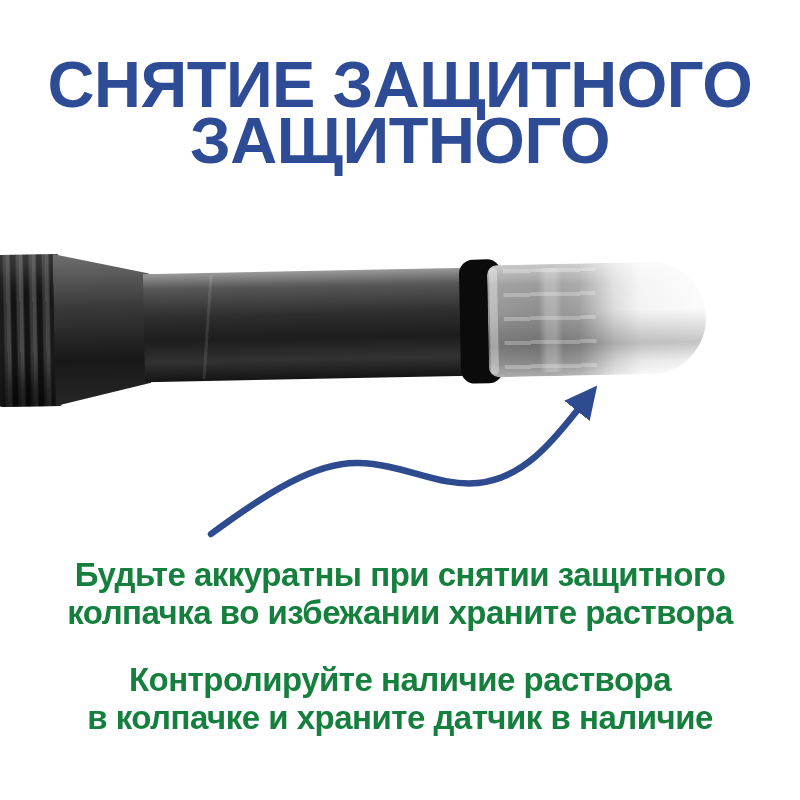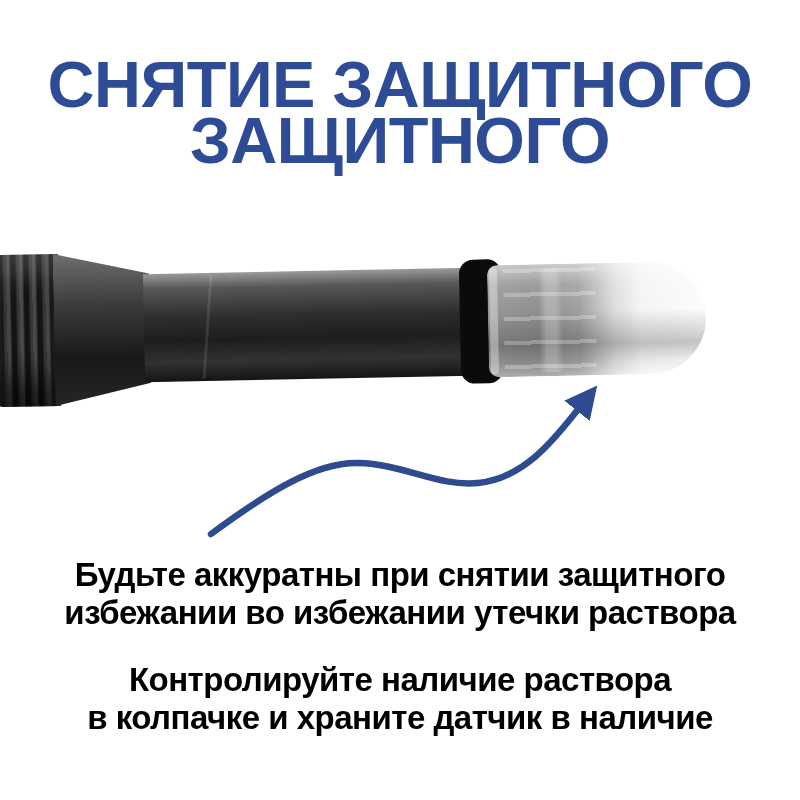--- a/index.html
+++ b/index.html
@@ -60,21 +60,21 @@
   }
   .cap-rim{
     position:absolute;left:2px;top:3px;width:8px;height:106px;
     border-radius:8px;background:rgba(255,255,255,.35);
   }
   
   .arrow{position:absolute;left:0;top:0;pointer-events:none;}
   
   .note{
     position:absolute;left:0;width:100%;text-align:center;
-    color:#000000;font-weight:bold;font-size:33px;line-height:38px;
+    color:#15803d;font-weight:bold;font-size:33px;line-height:38px;
     letter-spacing:-0.5px;
   }
   .note1{top:556px;}
   .note2{top:653px;margin-top:8px;}
 </style>
 </head>
 <body>
 
 <div class="canvas">
 
@@ -100,21 +100,21 @@
     <defs>
       <marker id="ah" viewBox="0 0 10 10" refX="1.5" refY="5" markerWidth="5" markerHeight="5" orient="auto">
         <path d="M0,0 L10,5 L0,10 z" fill="#2d4b8e"></path>
       </marker>
     </defs>
     <path d="M211,534 C268,492 316,462 358,463 C404,464 438,487 478,483 C526,478 556,437 580,407" fill="none" stroke="#2d4b8e" stroke-width="6.5" stroke-linecap="round" marker-end="url(#ah)"></path>
   </svg>
 
   <div class="note note1">
     <div>Будьте аккуратны при снятии защитного</div>
-    <div>избежании во избежании утечки раствора</div>
+    <div>колпачка во избежании храните раствора</div>
   </div>
 
   <div class="note note2">
     <div>Контролируйте наличие раствора</div>
     <div>в колпачке и храните датчик в наличие</div>
   </div>
 
 </div>
 
 </body></html>

